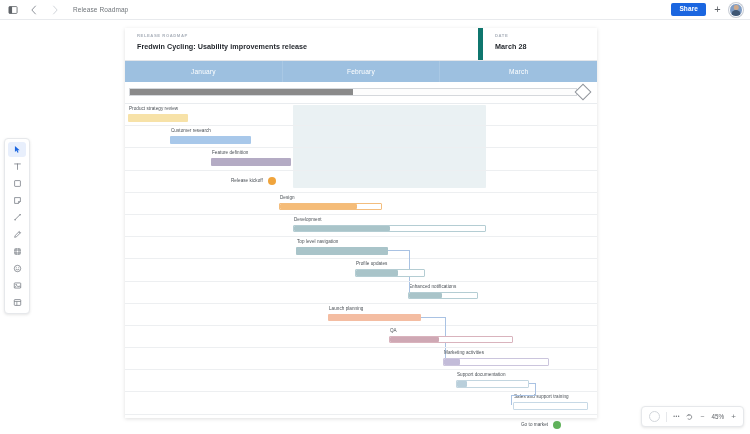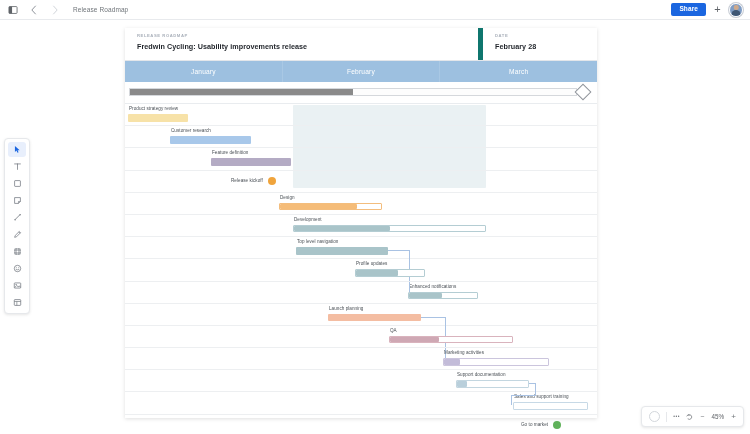--- a/index.html
+++ b/index.html
@@ -170,21 +170,21 @@
 
   <div class="board">
 
     <div class="hdr">
       <div class="hdr-cell hdr-title-cell">
         <div class="hdr-label">RELEASE ROADMAP</div>
         <div class="hdr-val">Fredwin Cycling: Usability improvements release</div>
       </div>
       <div class="hdr-cell hdr-date-cell">
         <div class="hdr-label">DATE</div>
-        <div class="hdr-val">February 28</div>
+        <div class="hdr-val">March 28</div>
       </div>
     </div>
 
     <div class="months">
       <div class="month">January</div>
       <div class="month">February</div>
       <div class="month">March</div>
     </div>
 
     <div class="progress-row">

